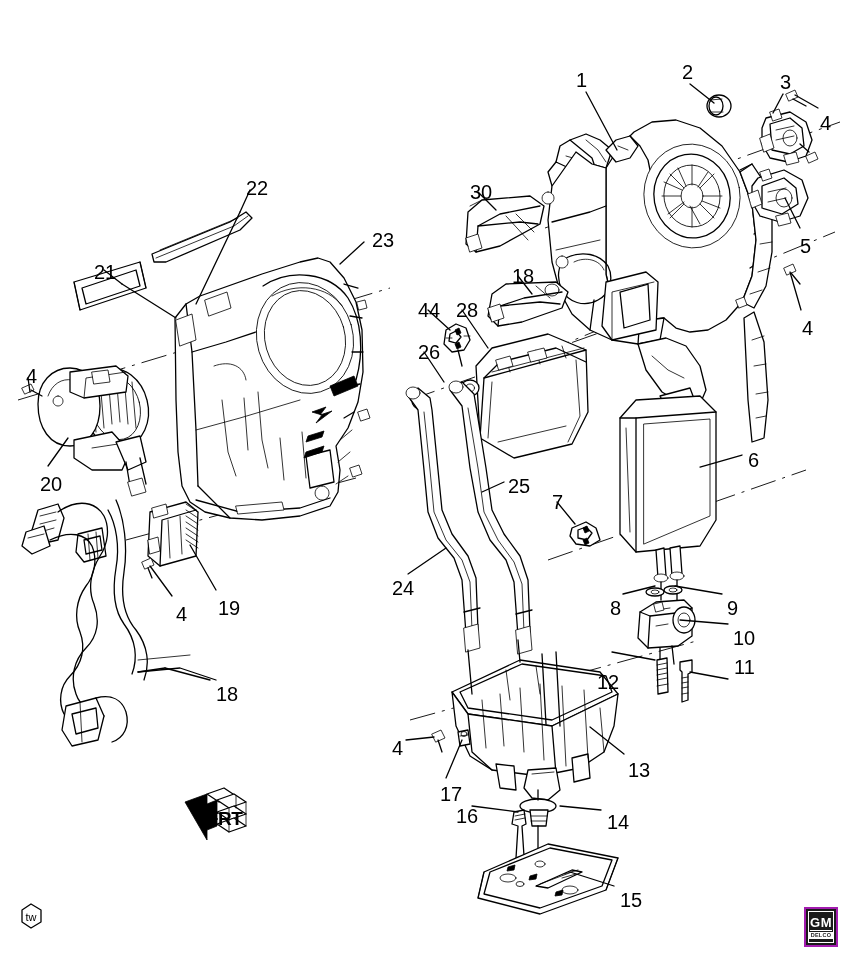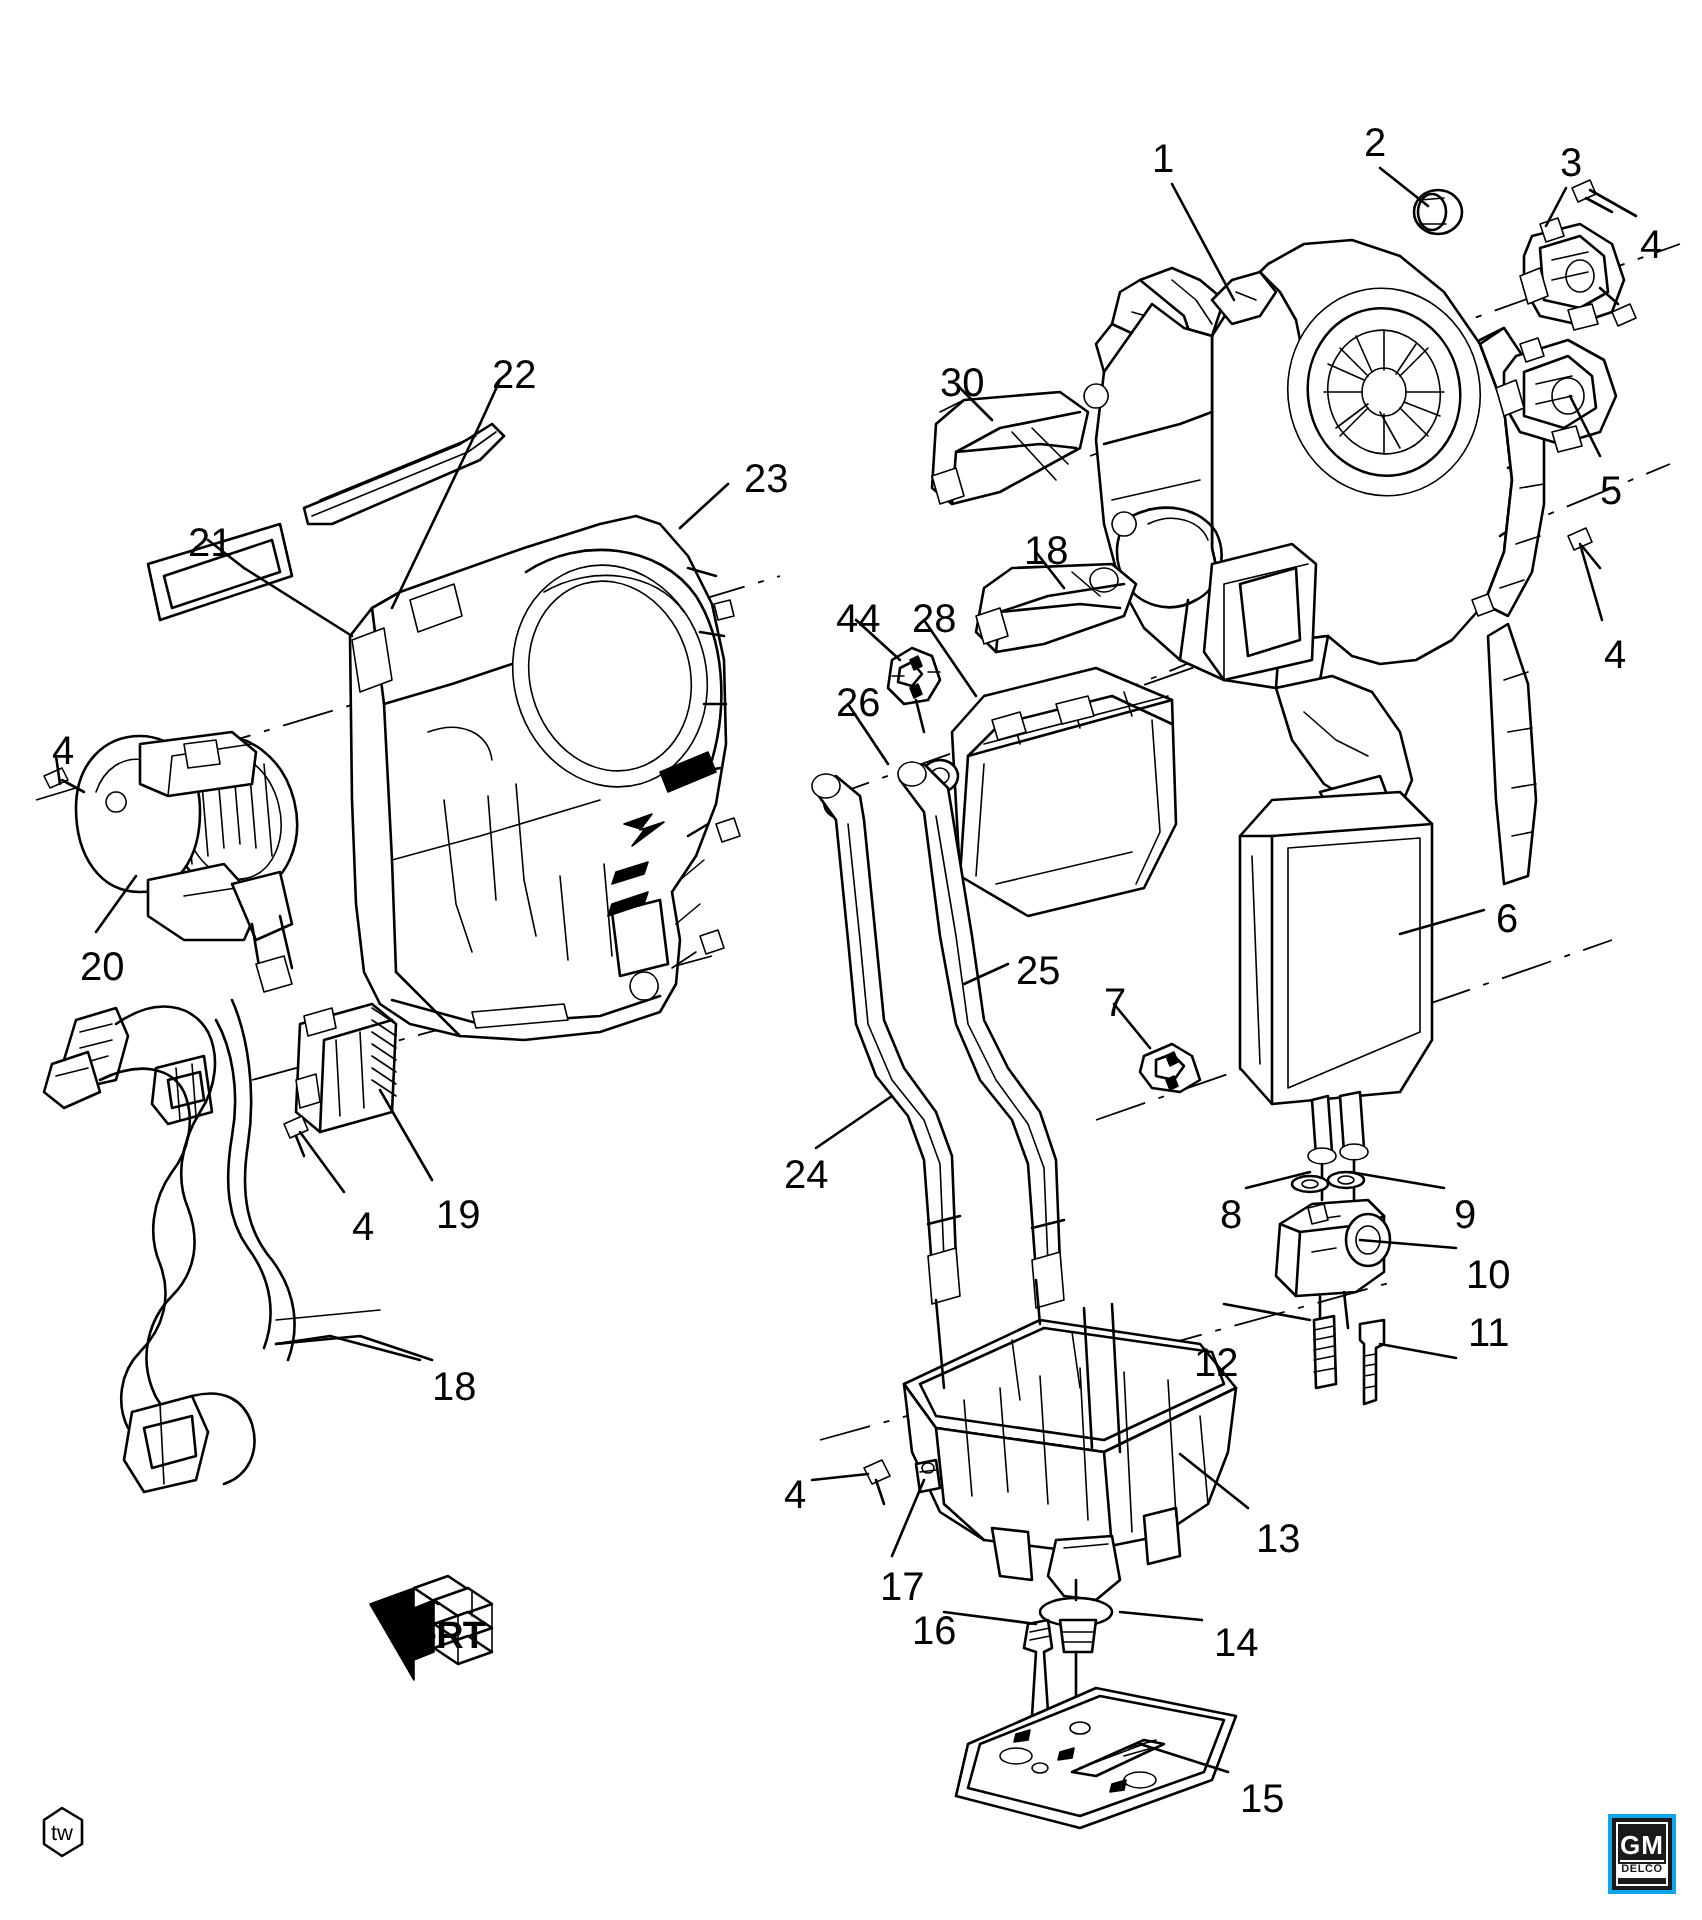--- a/index.html
+++ b/index.html
@@ -43,21 +43,21 @@
     white-space: nowrap;
     color: #000;
   }
   .gm-badge {
     position: absolute;
     right: 13px;
     bottom: 13px;
     width: 34px;
     height: 40px;
     background: #1a1a1a;
-    border: 2px solid #0ea5e9;
+    border: 2px solid #a21caf;
     box-sizing: border-box;
     padding: 2px;
   }
   .gm-badge .gm-inner {
     width: 100%;
     height: 100%;
     border: 1px solid #fff;
     box-sizing: border-box;
     display: flex;
     flex-direction: column;

